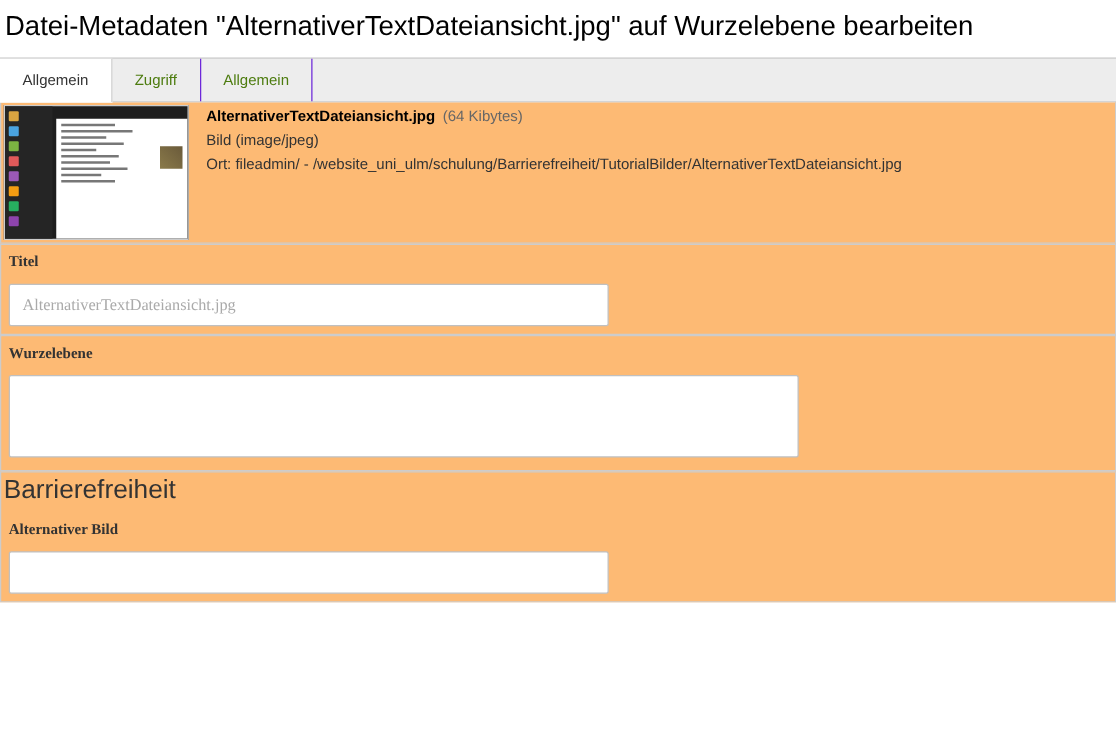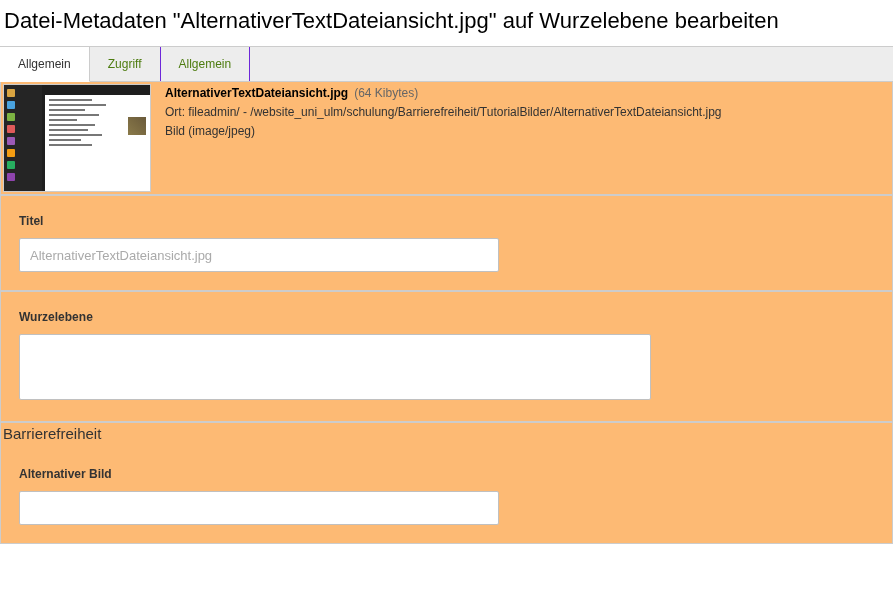--- a/index.html
+++ b/index.html
@@ -121,34 +121,35 @@
       gap: 6px;
     }
     .file-name {
       font-weight: bold;
       color: #000000;
     }
     .file-size {
       color: #666666;
     }
     .form-group {
-      margin: 16px;
+      margin: 4px;
+      font-family: Liberation Serif, serif;
     }
     .field-label {
       font-weight: bold;
       font-size: 12px;
       color: #333333;
       display: block;
       margin-bottom: 10px;
     }
     .section-heading {
       font-weight: normal;
-      font-size: 15px;
-      color: #333333;
-      margin-bottom: 25px;
+      font-size: 21px;
+      color: #333333;
+      margin-bottom: 12px;
     }
     .text-input {
       width: 480px;
       height: 34px;
       border: 1px solid #c0c0c0;
       border-radius: 2px;
       padding: 6px 10px;
       font-size: 13px;
       font-family: inherit;
       color: #333333;
@@ -207,25 +208,25 @@
           <div class="thumb-line" style="width:60%"></div>
         </div>
         <div class="thumb-box"></div>
       </div>
     </div>
     <div class="file-details">
       <div class="file-name-row">
         <span class="file-name">AlternativerTextDateiansicht.jpg</span>
         <span class="file-size">(64 Kibytes)</span>
       </div>
+      <div>Bild (image/jpeg)</div>
       <div>
         <span>Ort:</span>
         <span>fileadmin/ - /website_uni_ulm/schulung/Barrierefreiheit/TutorialBilder/AlternativerTextDateiansicht.jpg</span>
       </div>
-      <div>Bild (image/jpeg)</div>
     </div>
   </div>
 </div>
 
 <div class="content-section">
   <div class="form-group">
     <label class="field-label">Titel</label>
     <input type="text" class="text-input" placeholder="AlternativerTextDateiansicht.jpg" style="">
   </div>
 </div>

